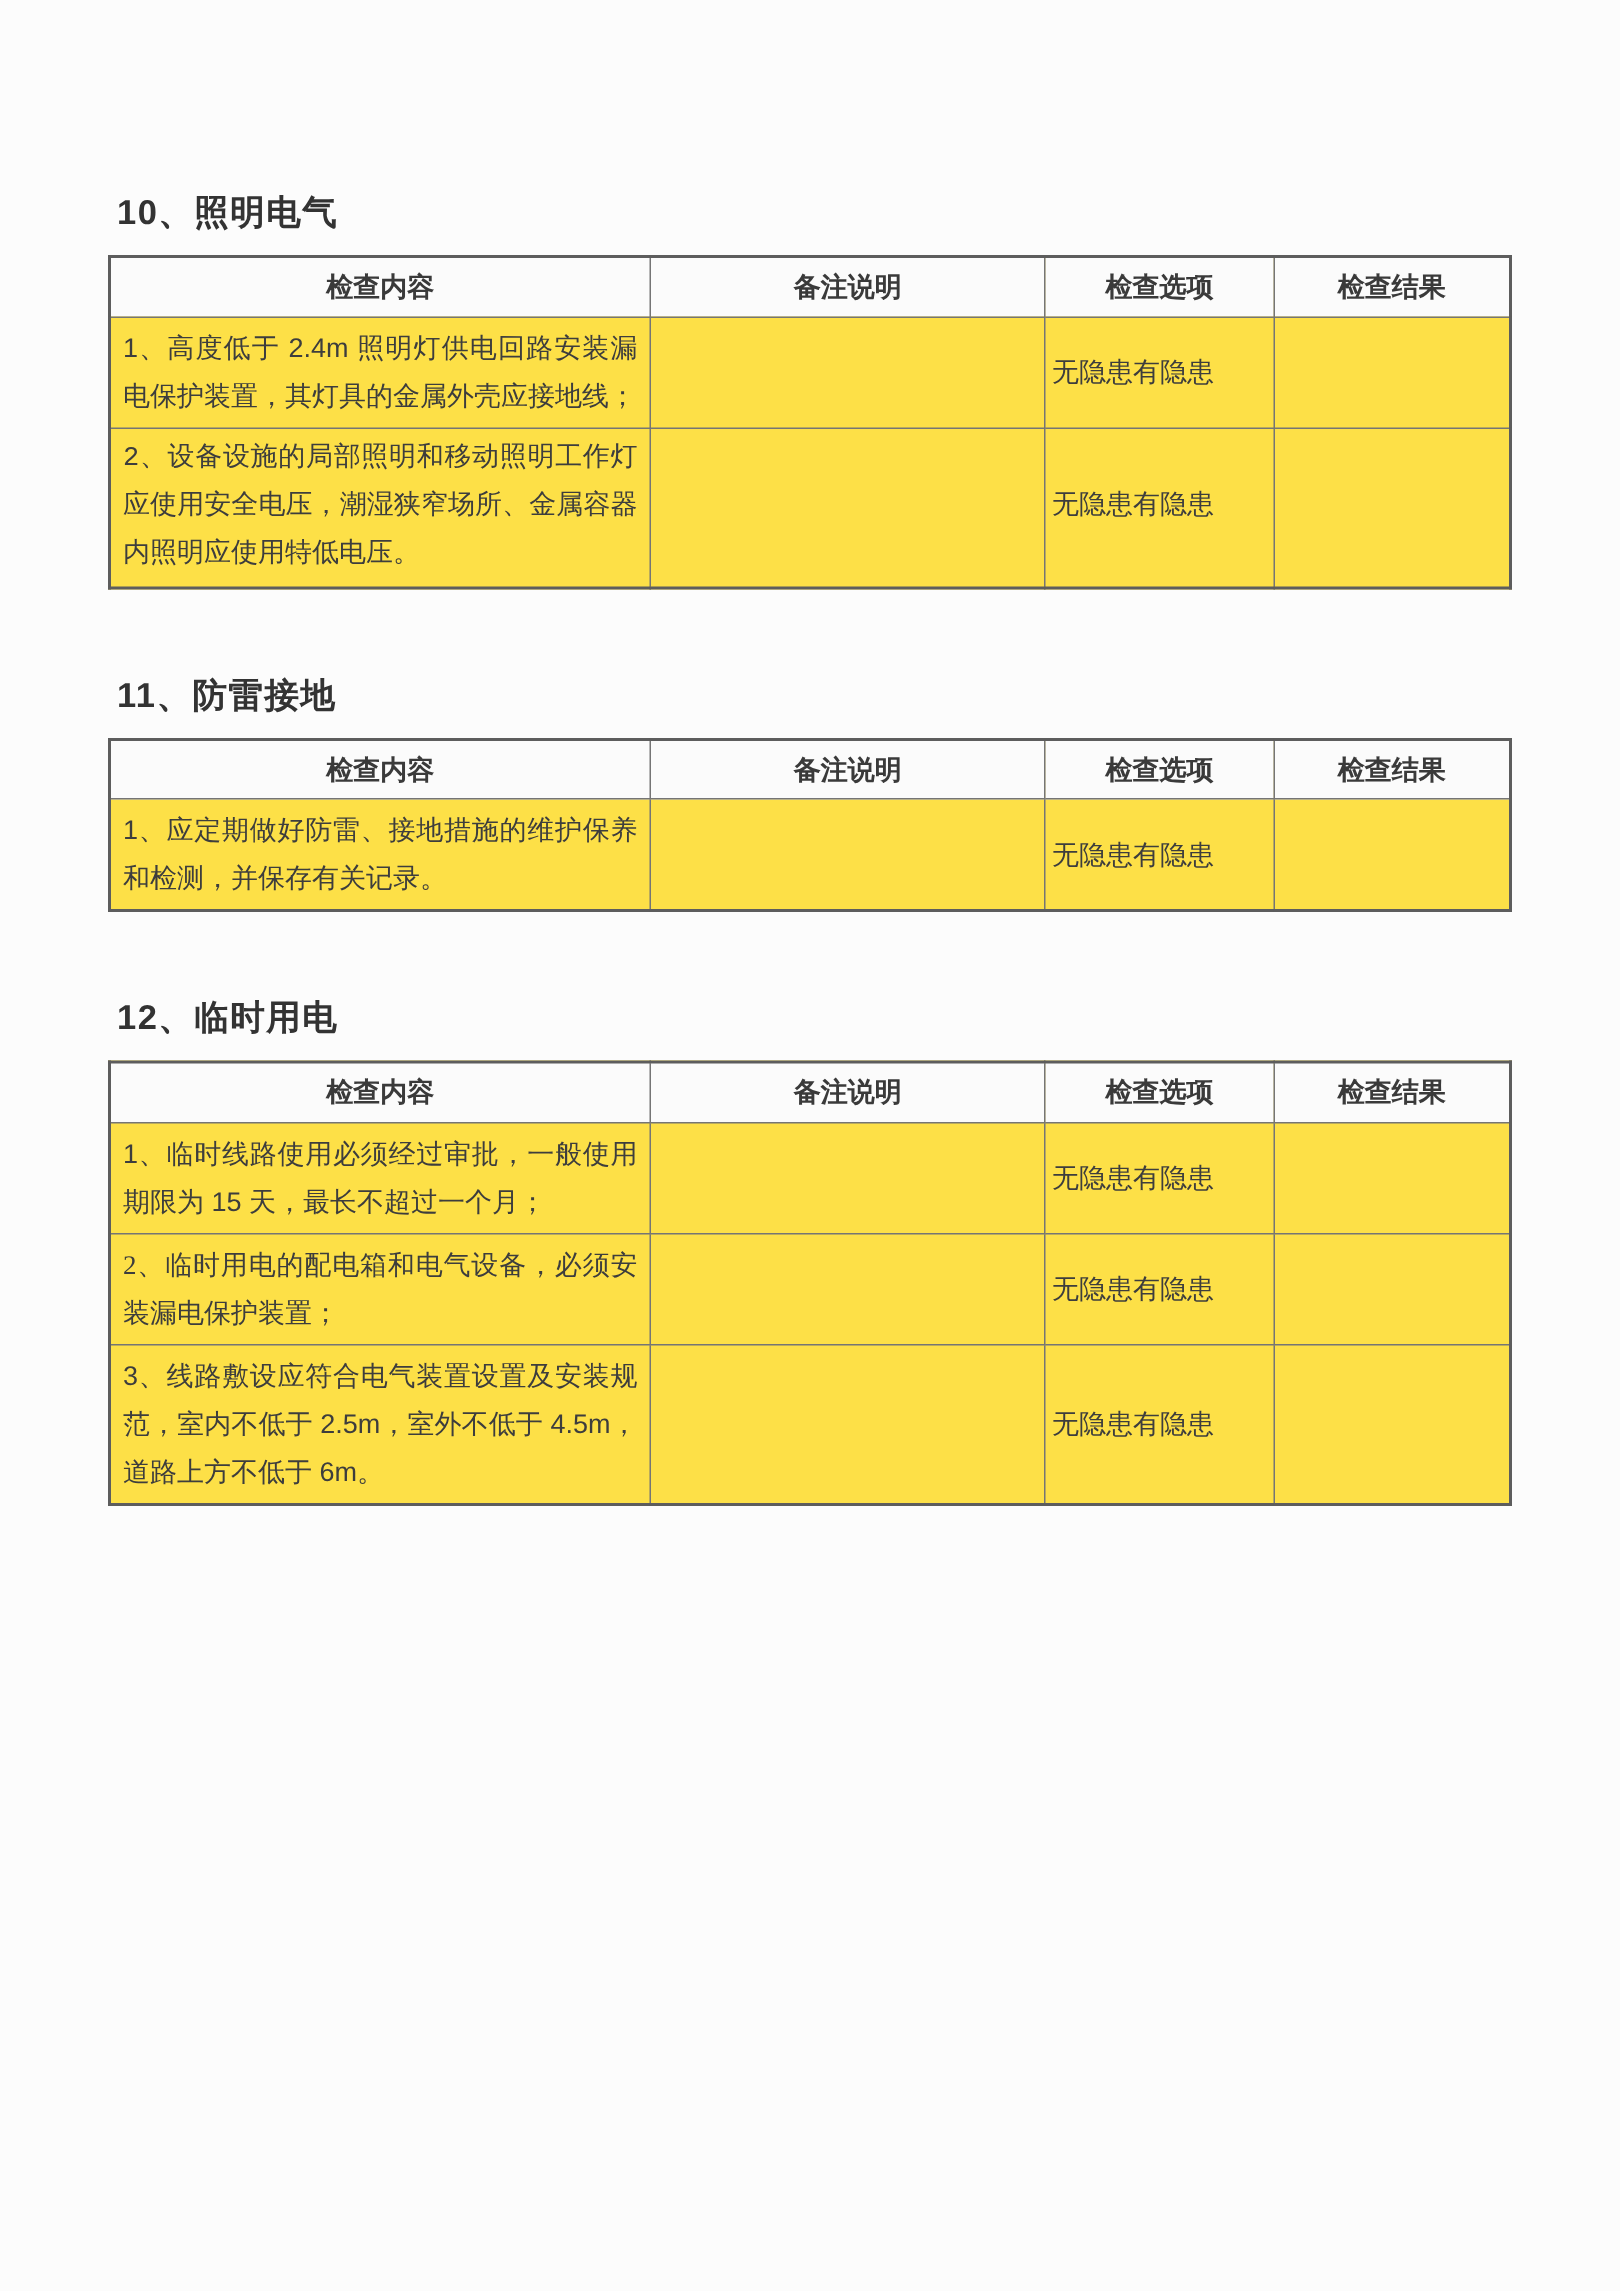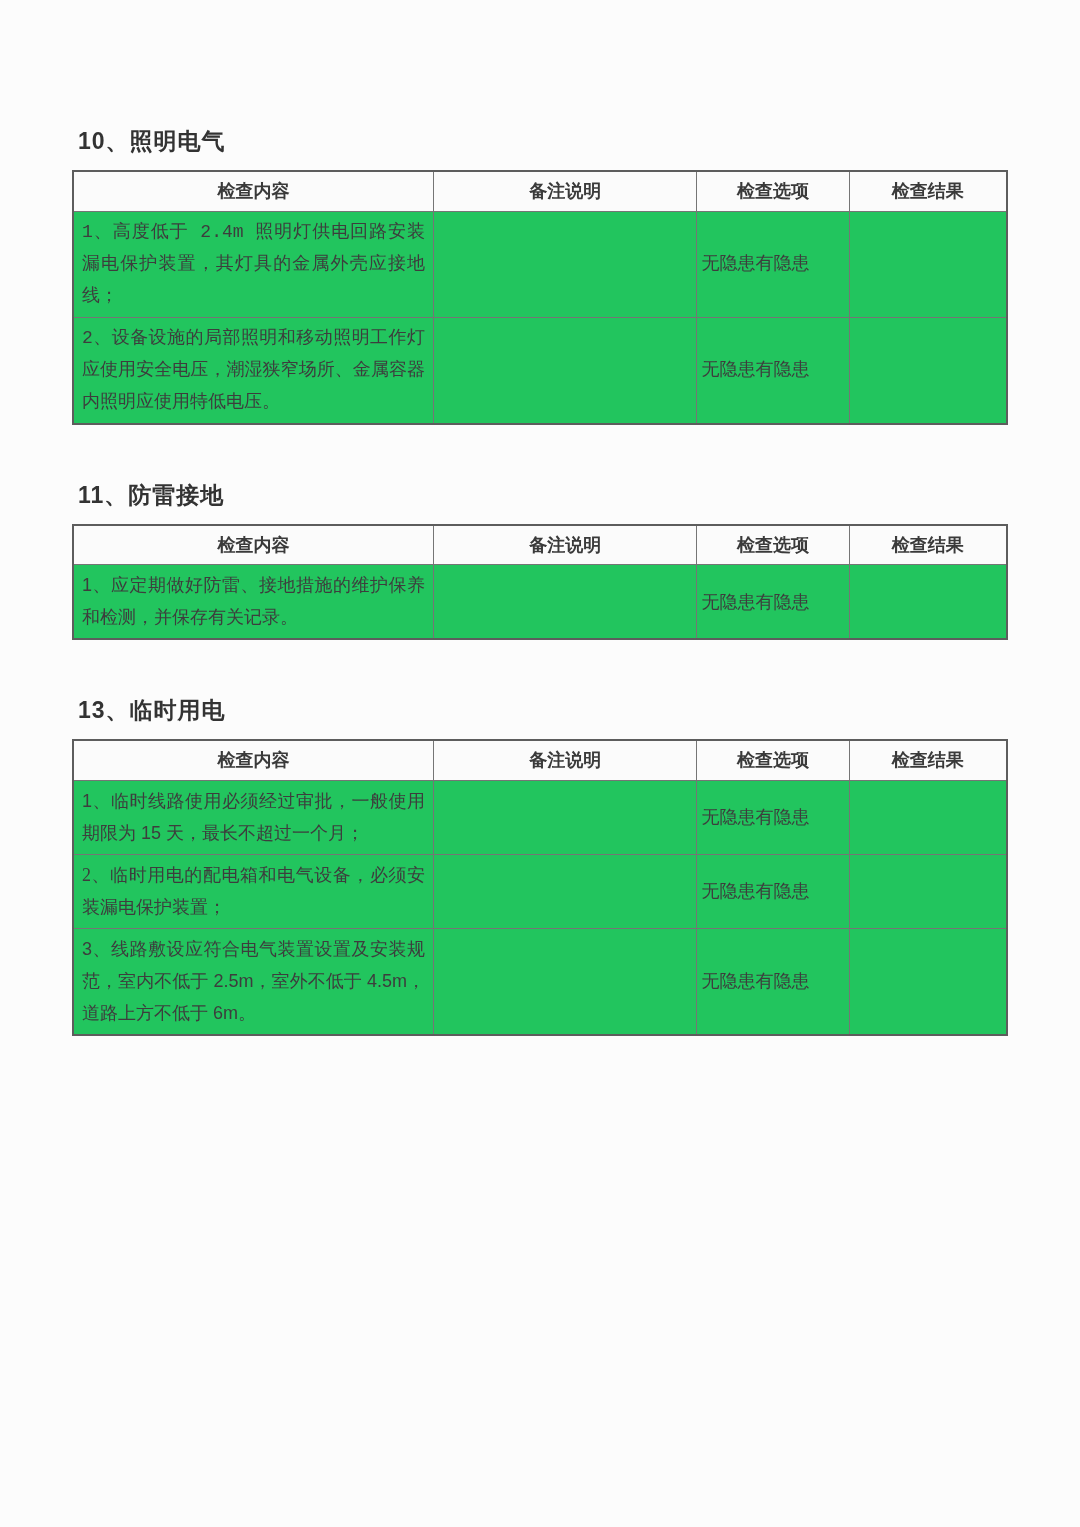--- a/index.html
+++ b/index.html
@@ -30,21 +30,21 @@
     font-weight: 700;
     color: #333333;
     letter-spacing: 1px;
   }
   table.checklist {
     margin-left: 72px;
     width: 936px;
     table-layout: fixed;
     border-collapse: collapse;
     border: 2px solid #5d5d5d;
-    background: #22c55e;
+    background: #fde047;
   }
   table.checklist col.c1 { width: 38.6%; }
   table.checklist col.c2 { width: 28.2%; }
   table.checklist col.c3 { width: 16.3%; }
   table.checklist col.c4 { width: 16.9%; }
   table.checklist th,
   table.checklist td {
     border: 1px solid #757575;
     font-size: 18px;
     vertical-align: middle;
@@ -88,21 +88,21 @@
         </colgroup>
       <thead>
         <tr>
           <th>检查内容</th>
           <th>备注说明</th>
           <th>检查选项</th>
           <th>检查结果</th>
         </tr>
       </thead>
       <tbody>
-        <tr style="height:74px;font-family:Liberation Mono, monospace;">
+        <tr style="height:74px;">
           <td class="cell-content">1、高度低于 2.4m 照明灯供电回路安装漏电保护装置，其灯具的金属外壳应接地线；</td>
           <td class="cell-remark"></td>
           <td class="cell-option">无隐患有隐患</td>
           <td class="cell-result"></td>
         </tr>
         <tr style="height:97px;font-family:Liberation Mono, monospace;">
           <td class="cell-content">2、设备设施的局部照明和移动照明工作灯应使用安全电压，潮湿狭窄场所、金属容器内照明应使用特低电压。</td>
           <td class="cell-remark"></td>
           <td class="cell-option">无隐患有隐患</td>
           <td class="cell-result"></td>
@@ -133,21 +133,21 @@
           <td class="cell-content">1、应定期做好防雷、接地措施的维护保养和检测，并保存有关记录。</td>
           <td class="cell-remark"></td>
           <td class="cell-option">无隐患有隐患</td>
           <td class="cell-result"></td>
         </tr>
       </tbody>
     </table>
   </div>
 
   <div class="section">
-    <h2 class="section-title">13、临时用电</h2>
+    <h2 class="section-title">12、临时用电</h2>
     <table class="checklist">
       <colgroup>
           <col class="c1">
           <col class="c2">
           <col class="c3">
           <col class="c4">
         </colgroup>
       <thead>
         <tr>
           <th>检查内容</th>

